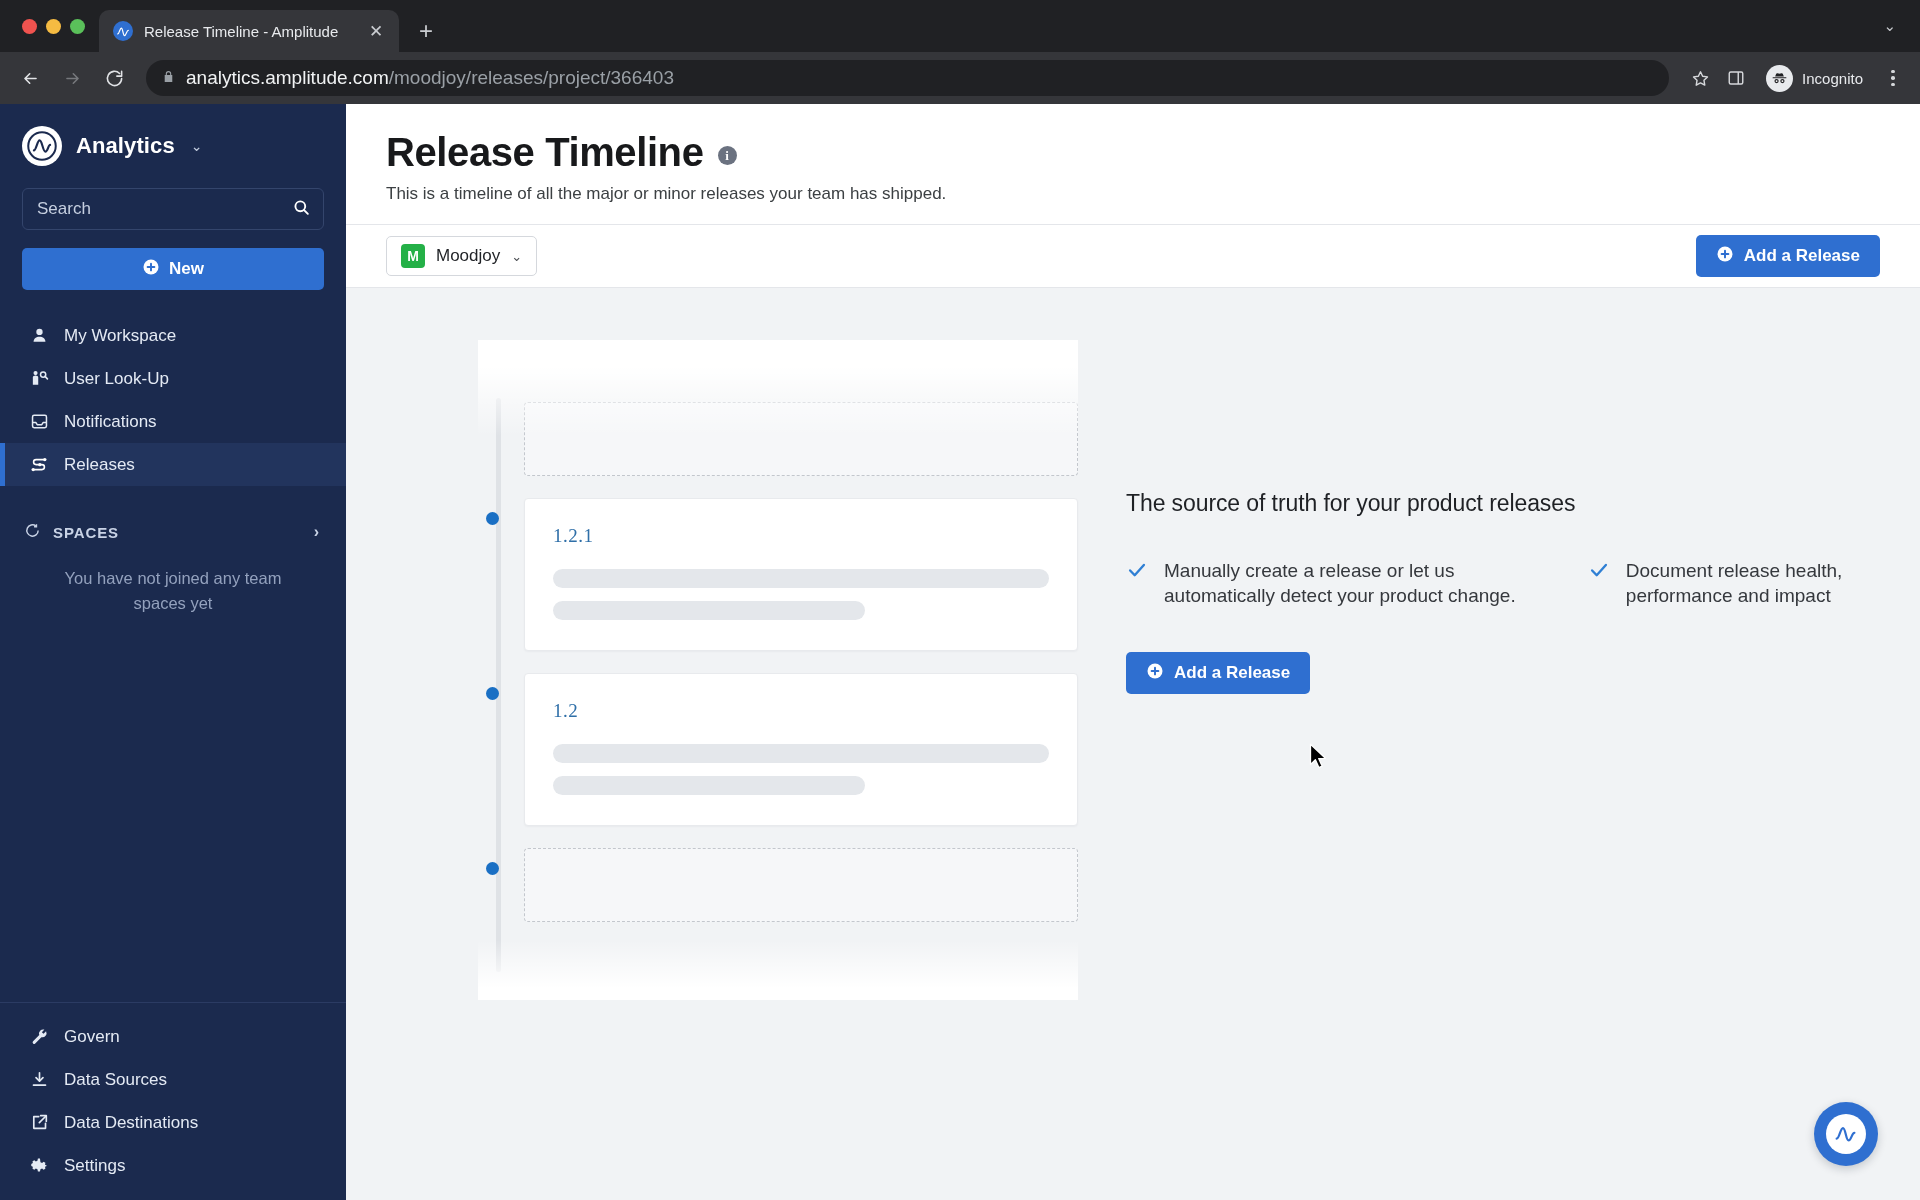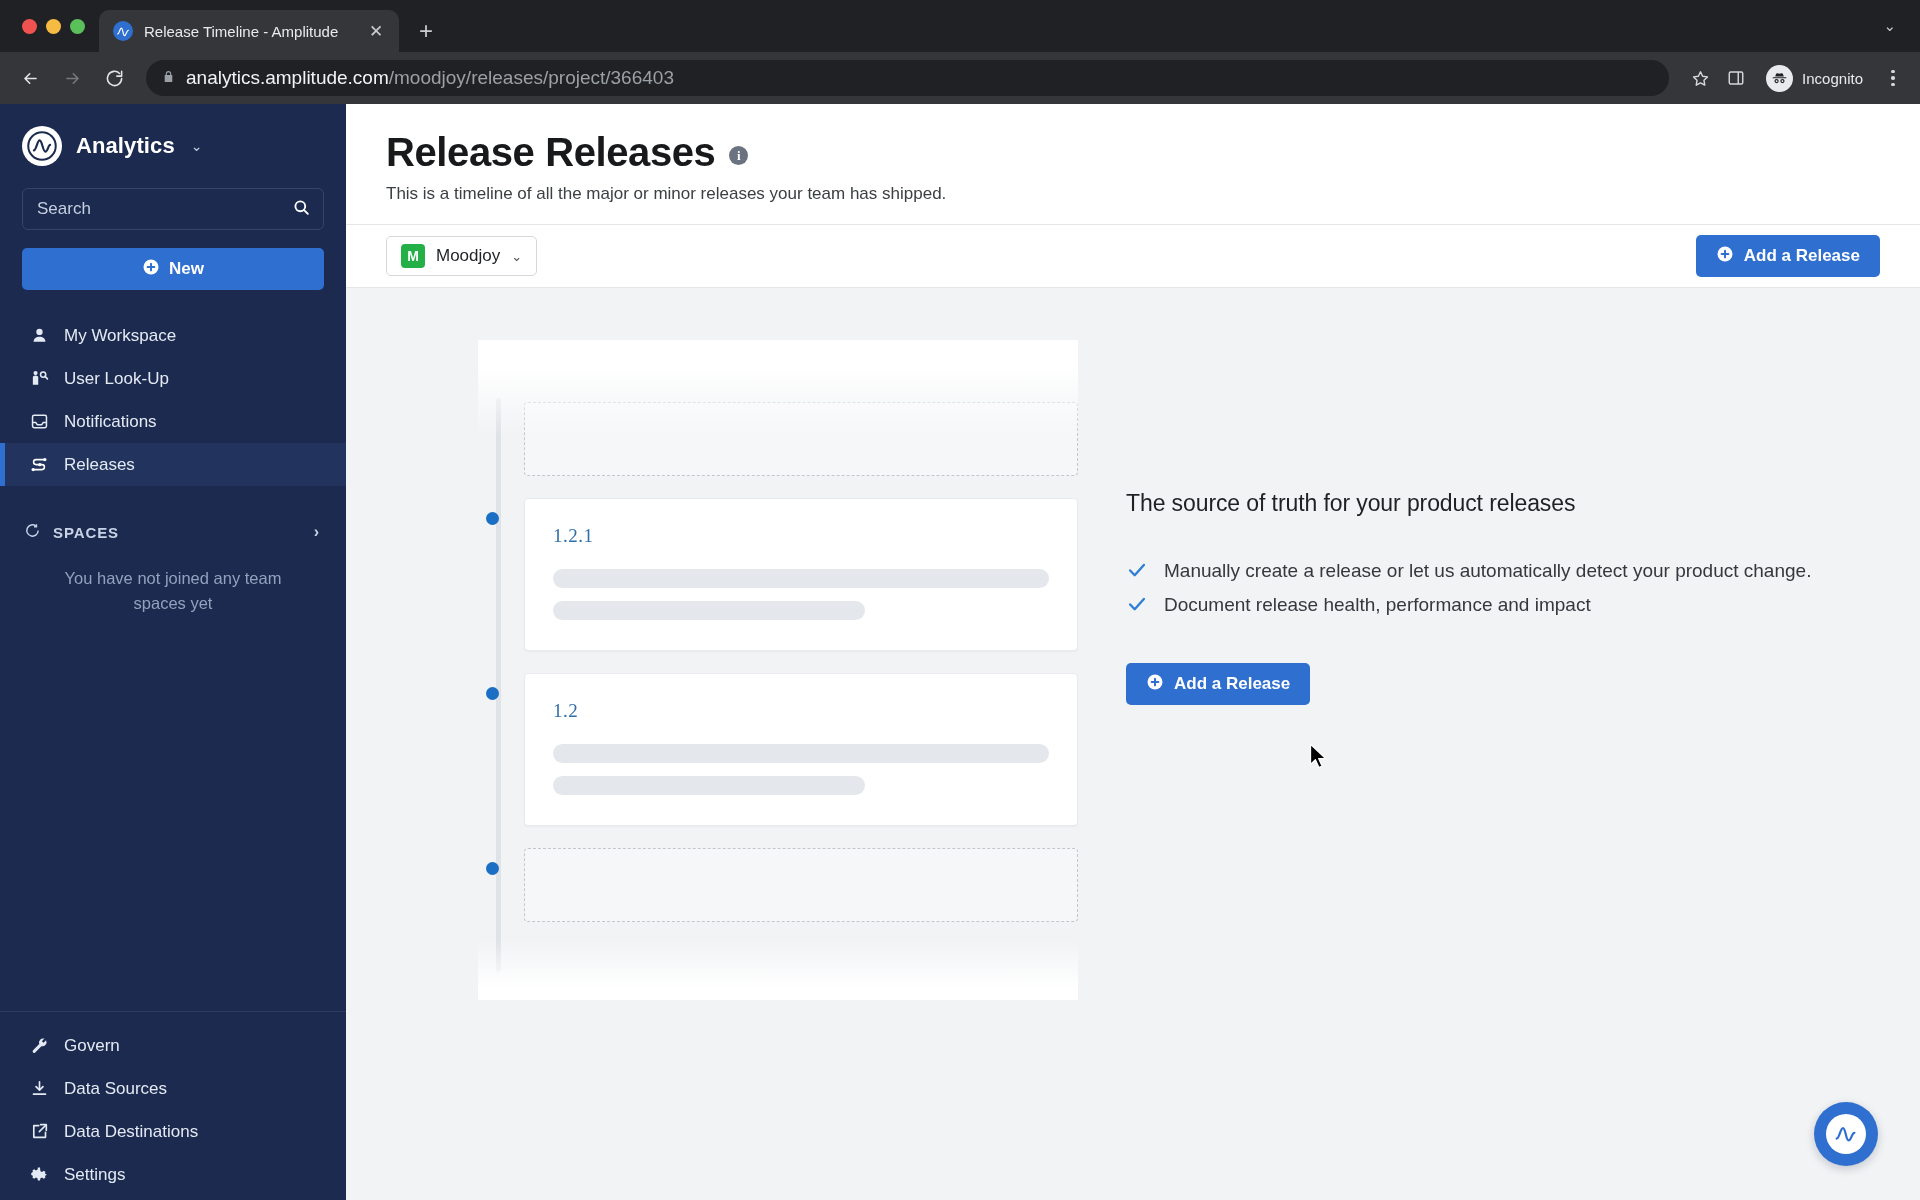--- a/index.html
+++ b/index.html
@@ -137,21 +137,21 @@
     margin-top: 26px; height: 40px; display: flex; align-items: center;
     padding: 0 26px 0 24px; gap: 12px; color: #c9d3e6;
     font-size: 15px; font-weight: 700; letter-spacing: .9px;
   }
   .sb-spaces .chev-right { margin-left: auto; font-size: 16px; color: #c9d3e6; }
   .sb-empty {
     text-align: center; color: #93a1bd; font-size: 16.5px; line-height: 1.5;
     padding: 14px 52px 0 52px;
   }
 
-  .sb-bottom { margin-top: auto; border-top: 1px solid #2b3b63; padding: 12px 0 4px 0; }
+  .sb-bottom { margin-top: auto; border-top: 1px solid #2b3b63; padding: 12px 0 13px 0; }
 
   
   .main { flex: 1; display: flex; flex-direction: column; background: #fff; overflow: hidden; }
 
   .page-head { padding: 26px 40px 20px 40px; background: #fff; }
   .page-title-row { display: flex; align-items: center; gap: 14px; }
   .page-title { font-size: 40px; font-weight: 700; color: #18191b; letter-spacing: -.4px; }
   .info-badge {
     width: 19px; height: 19px; border-radius: 50%; background: #6b7280;
     color: #fff; font-size: 13px; font-weight: 700; font-family: "Liberation Serif", serif;
@@ -226,21 +226,21 @@
     font-family: "Liberation Serif", serif; font-size: 19px; color: #2f6fa8;
     letter-spacing: .5px; margin-bottom: 22px;
   }
   .sk-bar { height: 19px; border-radius: 10px; background: #e4e7eb; }
   .sk-bar.w100 { width: 100%; margin-bottom: 13px; }
   .sk-bar.w63 { width: 63%; }
 
   
   .promo { margin-left: 48px; padding-top: 150px; max-width: 760px; }
   .promo-h { font-size: 23px; color: #1f2125; font-weight: 400; letter-spacing: -.1px; }
-  .promo-list { margin-top: 42px; display: flex; flex-direction: column; gap: 8px; }
+  .promo-list { margin-top: 42px; display: flex; flex-direction: row; gap: 22px; }
   .promo-li { display: flex; align-items: flex-start; gap: 16px; }
   .promo-li .txt { font-size: 19px; color: #35383d; line-height: 1.3; }
 
   .fab {
     position: absolute; right: 42px; bottom: 34px; width: 64px; height: 64px;
     border-radius: 50%; background: #2f6fd0; display: flex; align-items: center;
     justify-content: center; box-shadow: 0 3px 10px rgba(16,24,40,.20); cursor: pointer;
   }
   .fab-inner {
     width: 40px; height: 40px; border-radius: 50%; background: #fff;
@@ -466,21 +466,21 @@
           </span>
           <span>Settings</span>
         </div>
       </div>
     </aside>
 
     <main class="main">
 
       <div class="page-head">
         <div class="page-title-row">
-          <h1 class="page-title">Release Releases</h1>
+          <h1 class="page-title">Release Timeline</h1>
           <span class="info-badge">i</span>
         </div>
         <p class="page-sub">This is a timeline of all the major or minor releases your team has shipped.</p>
       </div>
 
       <div class="toolbar-row">
         <button class="proj-select">
           <span class="proj-badge">M</span>
           <span>Moodjoy</span>
           <span class="proj-chev">⌄</span>

